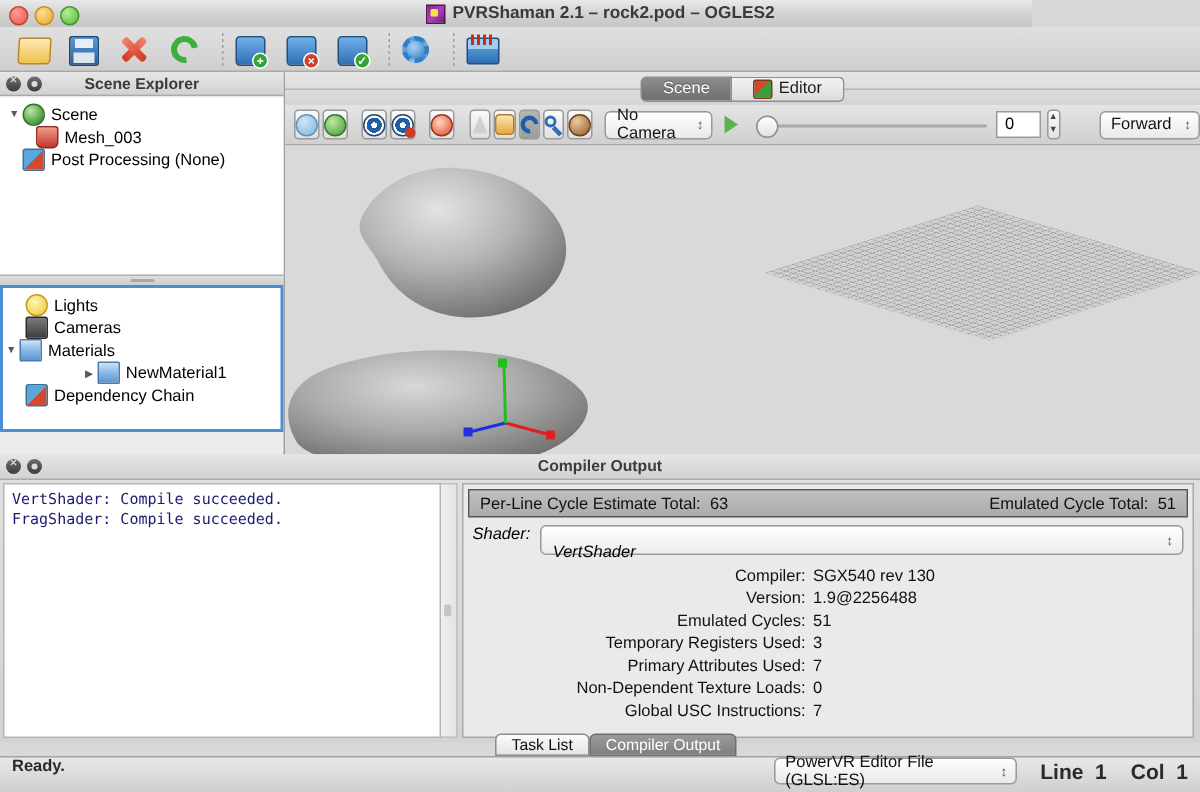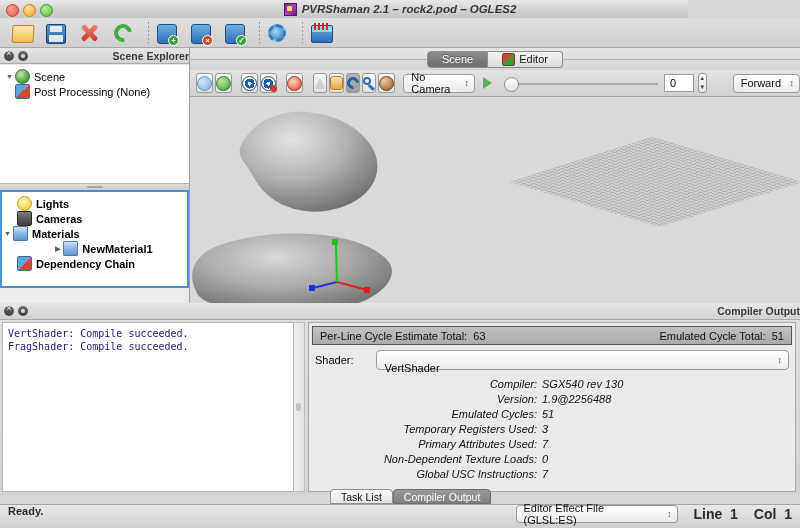--- a/index.html
+++ b/index.html
@@ -10,21 +10,20 @@
     background:#d8d8d8;
     -webkit-font-smoothing:antialiased;
   }
   .app{position:relative;width:800px;height:528px;}
 
   
   .titlebar{
     position:absolute;left:0;top:0;width:688px;height:18px;
     background:linear-gradient(to bottom,#e9e9e9 0%,#d3d3d3 50%,#c6c6c6 100%);
     border-bottom:1px solid #9a9a9a;
-    font-style:italic;
   }
   .tl-buttons{position:absolute;left:6px;top:4px;display:flex;gap:4px;}
   .tl-btn{width:11px;height:11px;border-radius:50%;}
   .tl-close{background:radial-gradient(circle at 35% 30%,#ff9a92,#e8564b);border:1px solid #c34236;}
   .tl-min{background:radial-gradient(circle at 35% 30%,#ffdf8f,#e9a32c);border:1px solid #c98c20;}
   .tl-max{background:radial-gradient(circle at 35% 30%,#b4ef8d,#4fb93c);border:1px solid #3e9430;}
   .tl-title{
     position:absolute;left:0;top:0;width:800px;height:18px;
     display:flex;align-items:center;justify-content:center;gap:5px;
     font-size:11.5px;font-weight:bold;color:#3a3a3a;
@@ -111,21 +110,21 @@
     position:absolute;left:0;top:48px;width:189px;height:255px;
     background:#ececec;border-right:1px solid #9f9f9f;
   }
   .panel-head{
     height:16px;width:100%;box-sizing:border-box;
     background:linear-gradient(to bottom,#e6e6e6,#d2d2d2);
     border-bottom:1px solid #a9a9a9;
     display:flex;align-items:center;position:relative;
   }
   .panel-title{
-    position:absolute;left:0;right:0;text-align:right;
+    position:absolute;left:0;right:0;text-align:center;
     font-size:10.5px;font-weight:bold;color:#3b3b3b;
   }
   .dockbtn{width:10px;height:10px;border-radius:50%;
     background:linear-gradient(to bottom,#6e6e6e,#3c3c3c);
     margin-left:4px;position:relative;}
   .dockbtn:first-child{margin-left:4px;}
   .dockbtn.x:after{content:"\00d7";position:absolute;left:0;right:0;top:-3px;
     text-align:center;font-size:9px;color:#e8e8e8;line-height:10px;}
   .dockbtn.o:after{content:"";position:absolute;left:3px;top:3px;width:4px;height:4px;
     border-radius:50%;background:#ddd;}
@@ -263,31 +262,31 @@
   .stats{
     position:absolute;left:308px;top:19px;width:488px;height:170px;
     background:#eaeaea;border:1px solid #a9a9a9;box-sizing:border-box;
   }
   .stat-bar{
     margin:3px;height:19px;box-sizing:border-box;
     background:linear-gradient(to bottom,#c0c0c0,#ababab);
     border:1px solid #555;display:flex;align-items:center;
     justify-content:space-between;padding:0 7px;font-size:11px;color:#111;
   }
-  .shader-row{display:flex;align-items:center;margin:5px 6px 0 6px;gap:22px;}
+  .shader-row{display:flex;align-items:flex-start;margin:5px 6px 0 6px;gap:6px;font-style:italic;}
   .shader-row .lbl{font-size:11px;}
   .shader-select{
     flex:1;height:20px;box-sizing:border-box;border:1px solid #9a9a9a;border-radius:4px;
     background:linear-gradient(to bottom,#ffffff,#ececec);
     font-size:11px;padding:15px 20px 0 8px;display:flex;align-items:center;position:relative;
   }
   .shader-select:after{content:"\2195";position:absolute;right:6px;top:50%;
     transform:translateY(-50%);font-size:9px;color:#555;}
   .kv{margin-top:7px;}
-  .kv .row{display:flex;font-size:11px;line-height:15px;font-style:italic;}
+  .kv .row{display:flex;font-size:11px;line-height:15px;}
   .kv .k{width:228px;text-align:right;padding-right:5px;color:#111;}
   .kv .v{color:#111;}
 
   .tabstrip{
     position:absolute;left:0;top:488px;width:800px;height:16px;
     display:flex;align-items:center;padding-left:24px;box-sizing:border-box;
   }
   .btab{
     height:15px;line-height:14px;padding:0 10px;font-size:10.5px;
     border:1px solid #8e8e8e;box-sizing:border-box;border-radius:4px 4px 0 0;
@@ -371,30 +370,34 @@
       <div class="panel-title">Scene Explorer</div>
     </div>
 
     <div class="tree-pane" style="top:17px;height:118px;">
       <div class="tree">
         <div class="tnode" style="padding-left:4px;">
           <span class="twist">▼</span>
           <span class="tico i-globe"></span>
           <span class="tlabel">Scene</span>
         </div>
+        <div class="tnode" style="padding-left:24px;">
+          <span class="tico i-mesh"></span>
+          <span class="tlabel">Mesh_003</span>
+        </div>
         <div class="tnode" style="padding-left:15px;">
           <span class="tico i-post"></span>
           <span class="tlabel">Post Processing (None)</span>
         </div>
       </div>
     </div>
 
     <div class="splitter" style="top:135px;"></div>
 
-    <div class="tree-pane sel" style="top:142px;height:98px;font-weight:bold;">
+    <div class="tree-pane sel" style="top:142px;height:98px;">
       <div class="tree">
         <div class="tnode" style="padding-left:15px;">
           <span class="tico i-light"></span>
           <span class="tlabel">Lights</span>
         </div>
         <div class="tnode" style="padding-left:15px;">
           <span class="tico i-cam"></span>
           <span class="tlabel">Cameras</span>
         </div>
         <div class="tnode" style="padding-left:0;">
@@ -600,20 +603,20 @@
     </div>
     <div class="btab active">
       <span>Compiler Output</span>
     </div>
   </div>
 
   <div class="statusbar">
     <span class="status-text">Ready.</span>
     <div class="sb-right">
       <div class="select sb-sel" style="width:162px;">
-        <span>Editor Effect File (GLSL:ES)</span>
+        <span>PowerVR Editor File (GLSL:ES)</span>
       </div>
       <span class="sb-info"><span>Line</span>&nbsp;&nbsp;<span>1</span></span>
       <span class="sb-info"><span>Col</span>&nbsp;&nbsp;<span>1</span></span>
     </div>
   </div>
 
 </div>
 
 </body></html>

